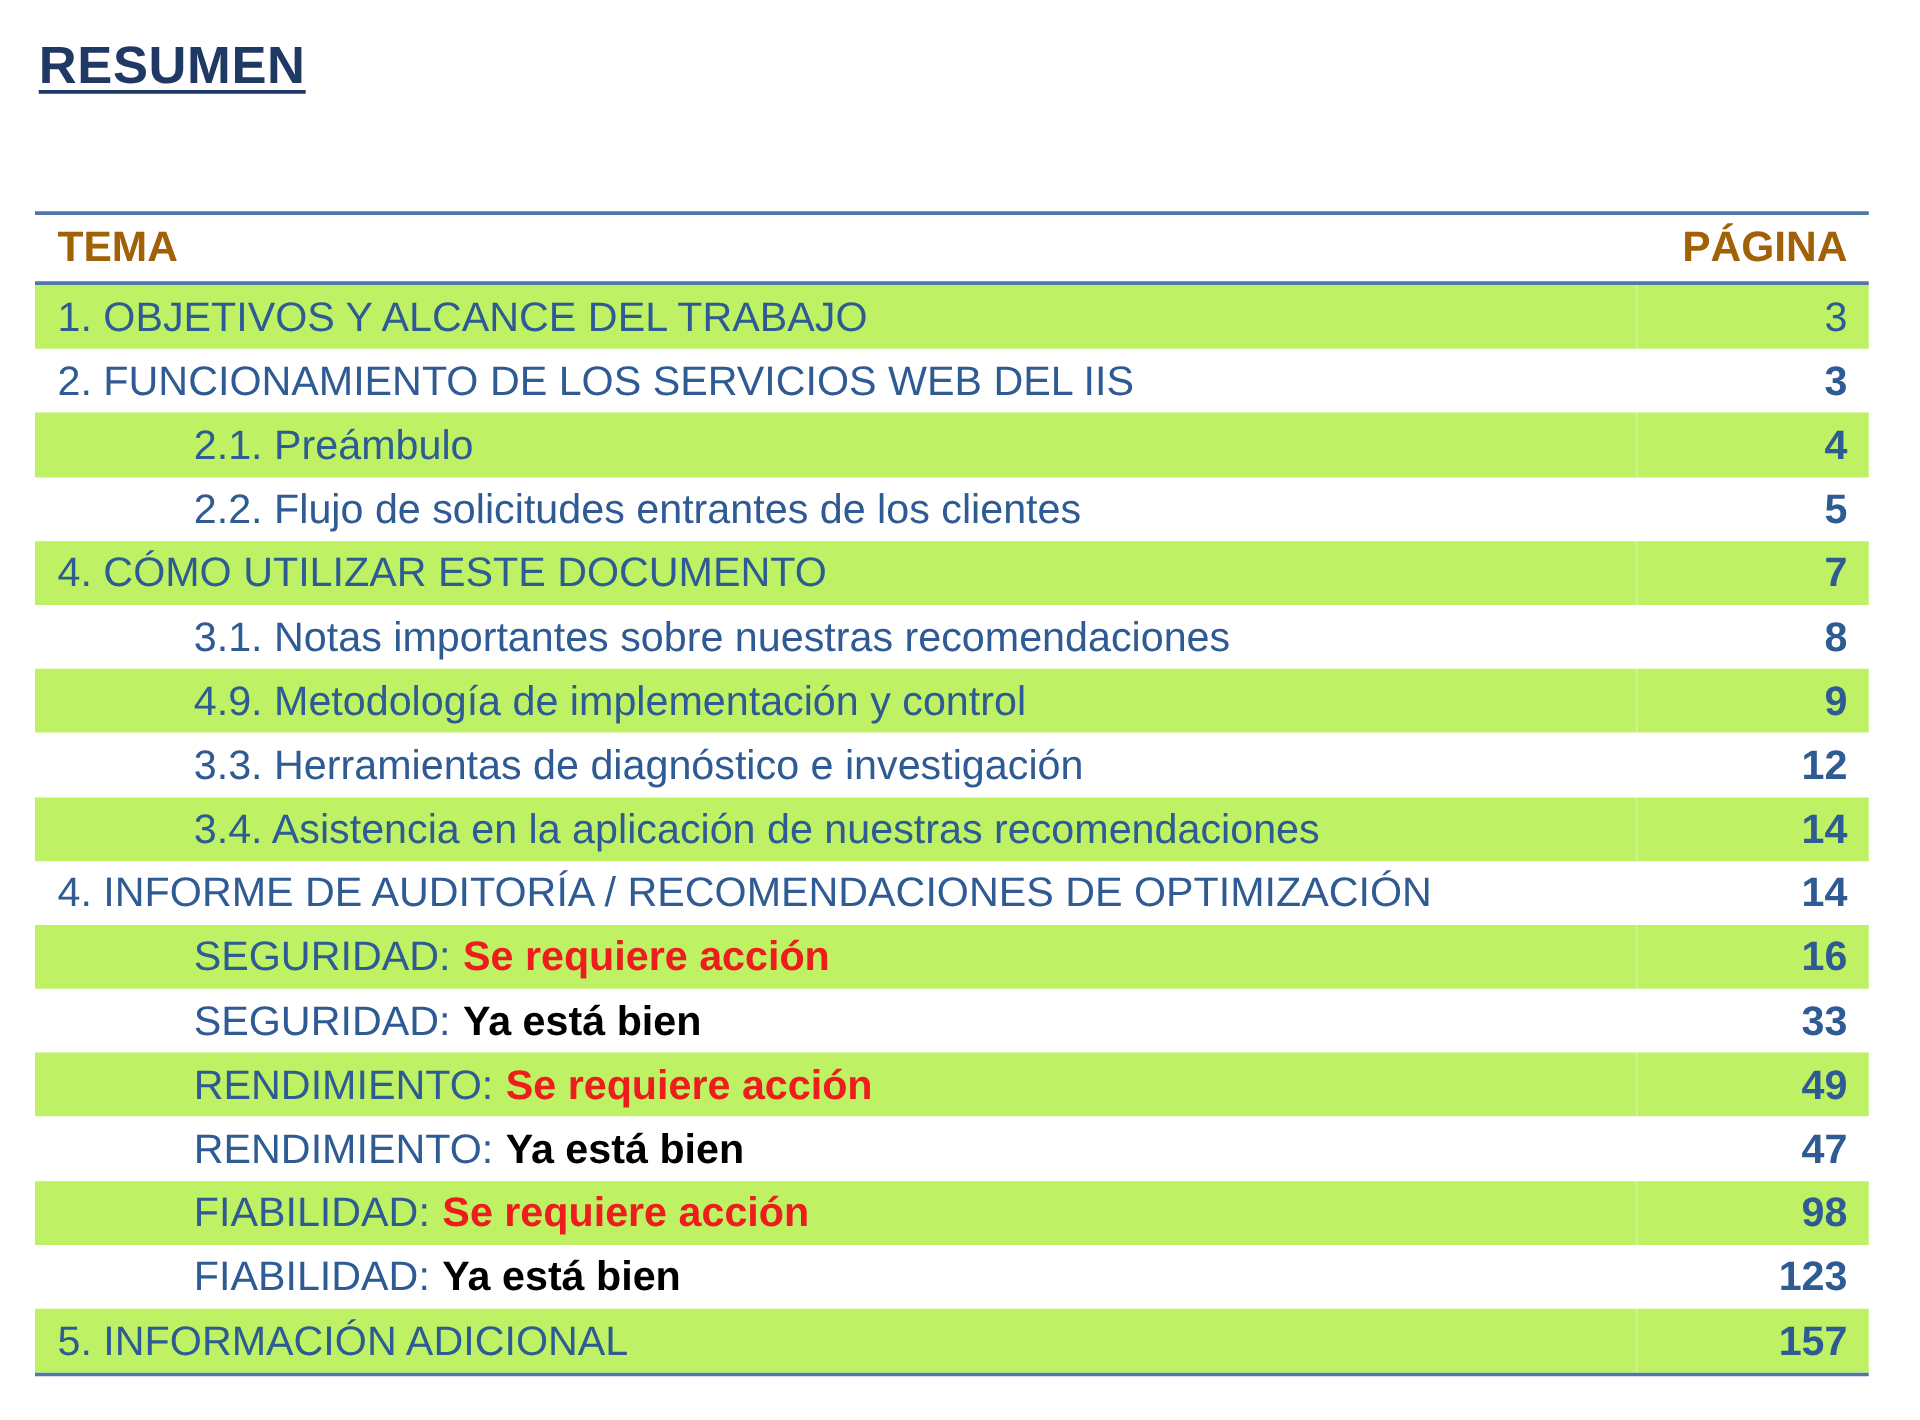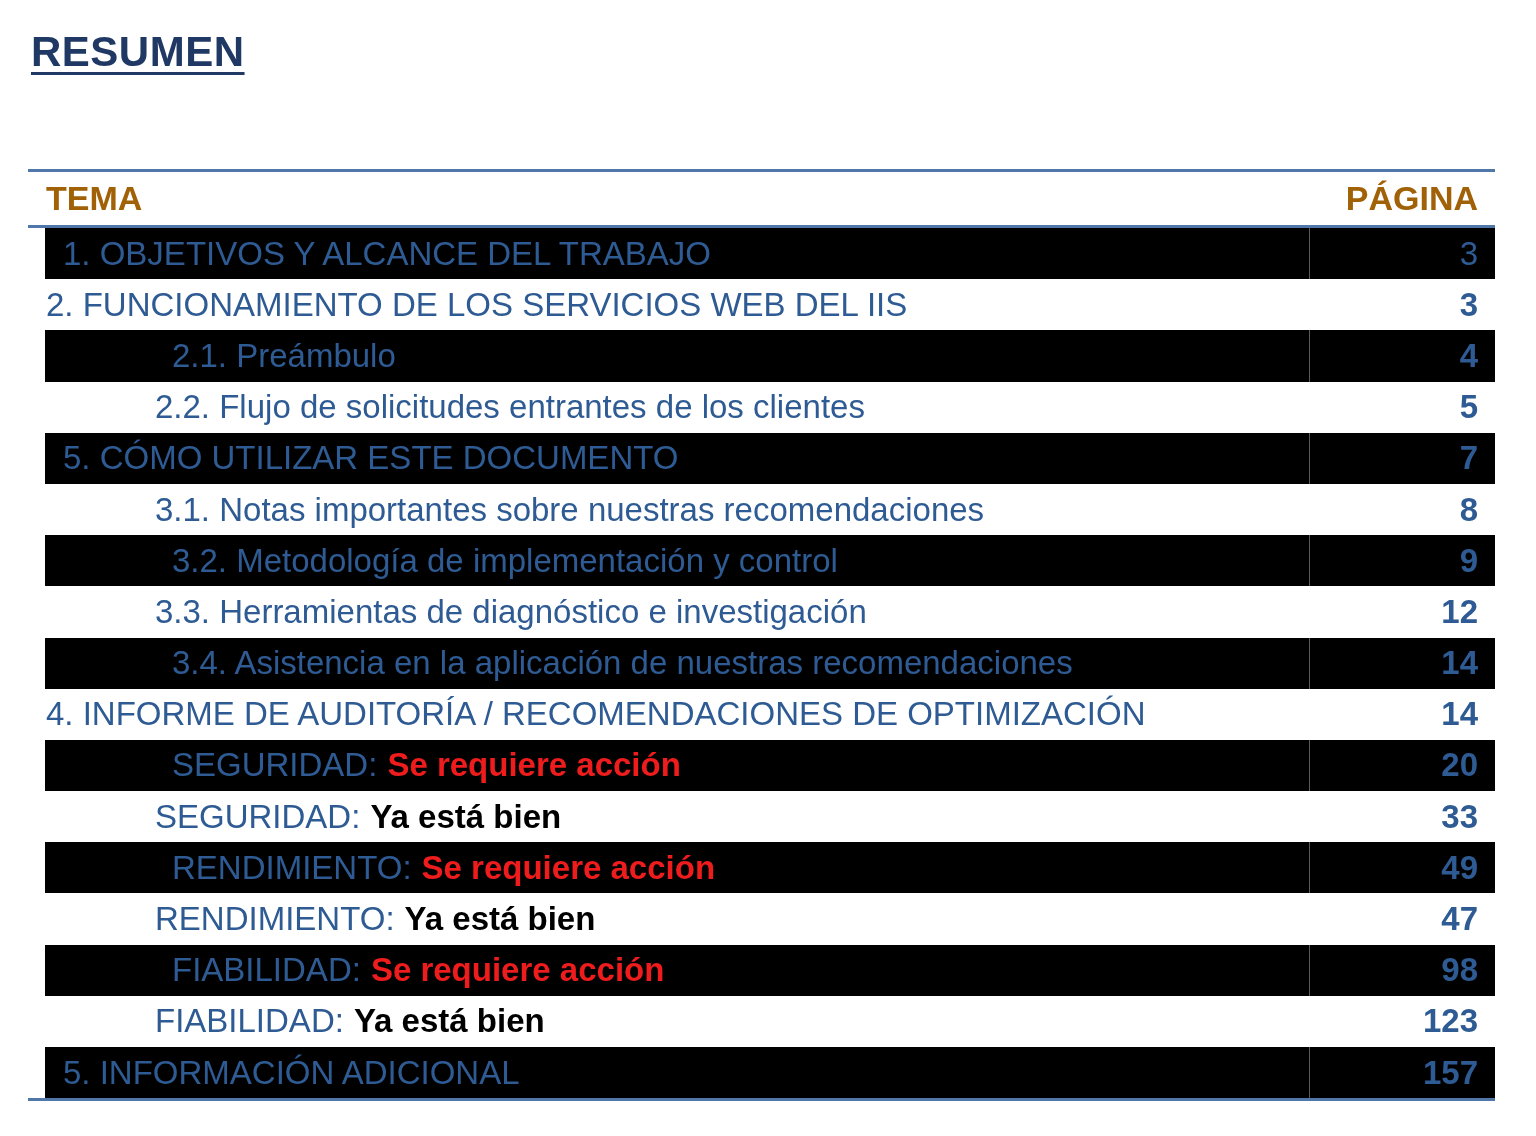--- a/index.html
+++ b/index.html
@@ -19,21 +19,21 @@
     display: flex; height: 53px; align-items: center;
     border-bottom: 3px solid #4f77aa; color: #a16207;
     font-weight: bold; font-size: 34px;
   }
   .toc-header .col-topic { padding-left: 18px; flex: 1; }
   .toc-header .col-page { width: 185px; text-align: right; padding-right: 17px; box-sizing: border-box; }
   .toc-row {
     display: flex; height: 51.2px; align-items: center;
     color: #2e5b93; font-size: 33px;
   }
-  .toc-row.shaded { background: #000000; margin-left: 17px; }
+  .toc-row.shaded { background: #bef264; }
   .toc-row .col-topic { flex: 1; padding-left: 18px; white-space: nowrap; border-right: 1px solid rgba(255,255,255,0.35); height: 100%; display: flex; align-items: center; box-sizing: border-box; }
   .toc-row.sub .col-topic { padding-left: 127px; }
   .toc-row .col-page { width: 185px; text-align: right; padding-right: 17px; box-sizing: border-box; font-weight: bold; }
   .toc-row .col-page.regular { font-weight: normal; }
   .status { font-weight: bold; margin-left: 10px; }
   .status.action { color: #ee1c1c; }
   .status.ok { color: #000000; }
 </style>
 </head>
 <body>
@@ -65,33 +65,33 @@
     <div class="col-page">4</div>
   </div>
   <div class="toc-row sub">
     <div class="col-topic">
         <span>2.2. Flujo de solicitudes entrantes de los clientes</span>
       </div>
     <div class="col-page">5</div>
   </div>
   <div class="toc-row shaded">
     <div class="col-topic">
-        <span>5. CÓMO UTILIZAR ESTE DOCUMENTO</span>
+        <span>4. CÓMO UTILIZAR ESTE DOCUMENTO</span>
       </div>
     <div class="col-page">7</div>
   </div>
   <div class="toc-row sub">
     <div class="col-topic">
         <span>3.1. Notas importantes sobre nuestras recomendaciones</span>
       </div>
     <div class="col-page">8</div>
   </div>
   <div class="toc-row shaded sub">
     <div class="col-topic">
-        <span>3.2. Metodología de implementación y control</span>
+        <span>4.9. Metodología de implementación y control</span>
       </div>
     <div class="col-page">9</div>
   </div>
   <div class="toc-row sub">
     <div class="col-topic">
         <span>3.3. Herramientas de diagnóstico e investigación</span>
       </div>
     <div class="col-page">12</div>
   </div>
   <div class="toc-row shaded sub">
@@ -104,21 +104,21 @@
     <div class="col-topic">
         <span>4. INFORME DE AUDITORÍA / RECOMENDACIONES DE OPTIMIZACIÓN</span>
       </div>
     <div class="col-page">14</div>
   </div>
   <div class="toc-row shaded sub">
     <div class="col-topic">
         <span>SEGURIDAD:</span>
         <span class="status action">Se requiere acción</span>
       </div>
-    <div class="col-page">20</div>
+    <div class="col-page">16</div>
   </div>
   <div class="toc-row sub">
     <div class="col-topic">
         <span>SEGURIDAD:</span>
         <span class="status ok">Ya está bien</span>
       </div>
     <div class="col-page">33</div>
   </div>
   <div class="toc-row shaded sub">
     <div class="col-topic">

